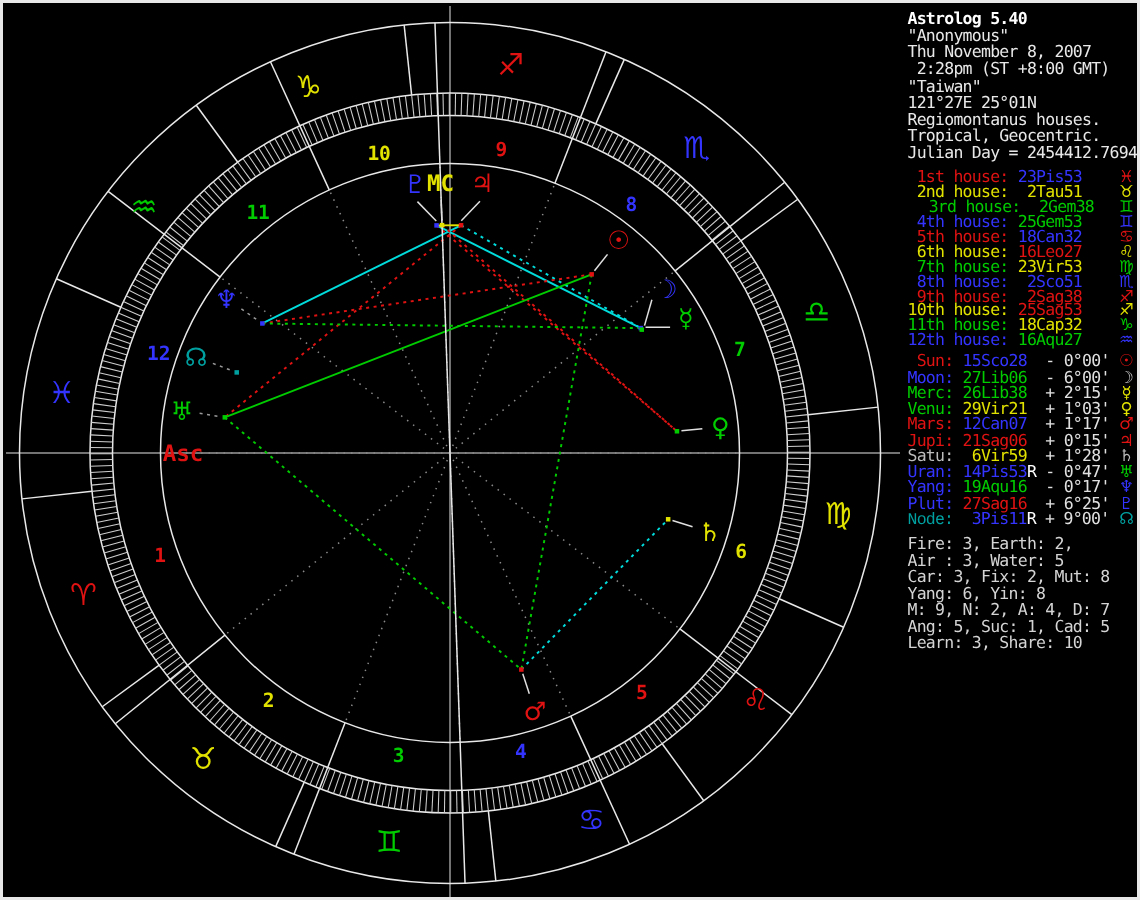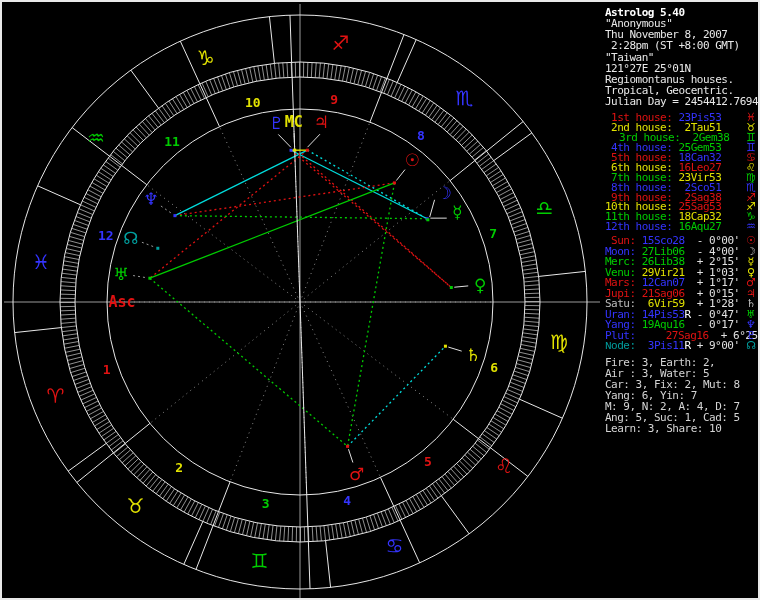--- a/index.html
+++ b/index.html
@@ -522,34 +522,34 @@
         <div class="row"><span style="color: rgb(226, 226, 0);"> 6th house:</span><span style="color: rgb(224, 18, 18);"> 16Leo27</span><span class="g" style="color: rgb(226, 226, 0);">♌</span></div>
         <div class="row"><span style="color: rgb(0, 204, 0);"> 7th house:</span><span style="color: rgb(226, 226, 0);"> 23Vir53</span><span class="g" style="color: rgb(0, 204, 0);">♍</span></div>
         <div class="row"><span style="color: rgb(52, 52, 255);"> 8th house:</span><span style="color: rgb(52, 52, 255);">  2Sco51</span><span class="g" style="color: rgb(52, 52, 255);">♏</span></div>
         <div class="row"><span style="color: rgb(224, 18, 18);"> 9th house:</span><span style="color: rgb(224, 18, 18);">  2Sag38</span><span class="g" style="color: rgb(224, 18, 18);">♐</span></div>
         <div class="row"><span style="color: rgb(226, 226, 0);">10th house:</span><span style="color: rgb(224, 18, 18);"> 25Sag53</span><span class="g" style="color: rgb(226, 226, 0);">♐</span></div>
         <div class="row"><span style="color: rgb(0, 204, 0);">11th house:</span><span style="color: rgb(226, 226, 0);"> 18Cap32</span><span class="g" style="color: rgb(0, 204, 0);">♑</span></div>
         <div class="row"><span style="color: rgb(52, 52, 255);">12th house:</span><span style="color: rgb(0, 204, 0);"> 16Aqu27</span><span class="g" style="color: rgb(52, 52, 255);">♒</span></div>
       </div>
     <div class="planets" id="planets">
         <div class="row"><span style="color: rgb(224, 18, 18);"> Sun:</span><span style="color: rgb(52, 52, 255);"> 15Sco28</span><span style="color: rgb(255, 255, 255);"> </span><span style="color: rgb(224, 224, 224);"> - 0°00'</span><span class="g" style="color: rgb(224, 18, 18);">☉</span></div>
-        <div class="row"><span style="color: rgb(52, 52, 255); text-align: right;">Moon:</span><span style="color: rgb(0, 204, 0);"> 27Lib06</span><span style="color: rgb(255, 255, 255);"> </span><span style="color: rgb(224, 224, 224);"> - 4°00'</span><span class="g" style="color: rgb(188, 188, 188);">☽</span></div>
+        <div class="row"><span style="color: rgb(52, 52, 255); text-align: right;">Moon:</span><span style="color: rgb(0, 204, 0);"> 27Lib06</span><span style="color: rgb(255, 255, 255);"> </span><span style="color: rgb(224, 224, 224);"> - 6°00'</span><span class="g" style="color: rgb(188, 188, 188);">☽</span></div>
         <div class="row"><span style="color: rgb(0, 204, 0);">Merc:</span><span style="color: rgb(0, 204, 0);"> 26Lib38</span><span style="color: rgb(255, 255, 255);"> </span><span style="color: rgb(224, 224, 224);"> + 2°15'</span><span class="g" style="color: rgb(226, 226, 0);">☿</span></div>
         <div class="row"><span style="color: rgb(0, 204, 0);">Venu:</span><span style="color: rgb(226, 226, 0);"> 29Vir21</span><span style="color: rgb(255, 255, 255);"> </span><span style="color: rgb(224, 224, 224);"> + 1°03'</span><span class="g" style="color: rgb(226, 226, 0);">♀</span></div>
         <div class="row"><span style="color: rgb(224, 18, 18);">Mars:</span><span style="color: rgb(52, 52, 255);"> 12Can07</span><span style="color: rgb(255, 255, 255);"> </span><span style="color: rgb(224, 224, 224);"> + 1°17'</span><span class="g" style="color: rgb(224, 18, 18);">♂</span></div>
         <div class="row"><span style="color: rgb(224, 18, 18);">Jupi:</span><span style="color: rgb(224, 18, 18);"> 21Sag06</span><span style="color: rgb(255, 255, 255);"> </span><span style="color: rgb(224, 224, 224);"> + 0°15'</span><span class="g" style="color: rgb(224, 18, 18);">♃</span></div>
         <div class="row"><span style="color: rgb(188, 188, 188);">Satu:</span><span style="color: rgb(226, 226, 0);">  6Vir59</span><span style="color: rgb(255, 255, 255);"> </span><span style="color: rgb(224, 224, 224);"> + 1°28'</span><span class="g" style="color: rgb(188, 188, 188);">♄</span></div>
         <div class="row"><span style="color: rgb(52, 52, 255);">Uran:</span><span style="color: rgb(52, 52, 255);"> 14Pis53</span><span style="color: rgb(255, 255, 255);">R</span><span style="color: rgb(224, 224, 224);"> - 0°47'</span><span class="g" style="color: rgb(0, 204, 0);">♅</span></div>
         <div class="row"><span style="color: rgb(52, 52, 255);">Yang:</span><span style="color: rgb(0, 204, 0);"> 19Aqu16</span><span style="color: rgb(255, 255, 255);"> </span><span style="color: rgb(224, 224, 224);"> - 0°17'</span><span class="g" style="color: rgb(52, 52, 255);">♆</span></div>
-        <div class="row"><span style="color: rgb(52, 52, 255);">Plut:</span><span style="color: rgb(224, 18, 18); margin-left: 24px;"> 27Sag16</span><span style="color: rgb(255, 255, 255);"> </span><span style="color: rgb(224, 224, 224); text-align: right;"> + 6°25'</span><span class="g" style="color: rgb(52, 52, 255);">♇</span></div>
+        <div class="row"><span style="color: rgb(52, 52, 255);">Plut:</span><span style="color: rgb(224, 18, 18);"> 27Sag16</span><span style="color: rgb(255, 255, 255);"> </span><span style="color: rgb(224, 224, 224); text-align: right;"> + 6°25'</span><span class="g" style="color: rgb(52, 52, 255);">♇</span></div>
         <div class="row"><span style="color: rgb(0, 160, 160); font-family: Liberation Mono, monospace;">Node:</span><span style="color: rgb(52, 52, 255);">  3Pis11</span><span style="color: rgb(255, 255, 255);">R</span><span style="color: rgb(224, 224, 224);"> + 9°00'</span><span class="g" style="color: rgb(0, 160, 160);">☊</span></div>
       </div>
     <div class="stats">
       <div class="ln">Fire: 3, Earth: 2,</div>
       <div class="ln">Air : 3, Water: 5</div>
       <div class="ln">Car: 3, Fix: 2, Mut: 8</div>
-      <div class="ln">Yang: 6, Yin: 7</div>
+      <div class="ln">Yang: 6, Yin: 8</div>
       <div class="ln">M: 9, N: 2, A: 4, D: 7</div>
       <div class="ln">Ang: 5, Suc: 1, Cad: 5</div>
       <div class="ln">Learn: 3, Share: 10</div>
     </div>
   </div>
 </div>
 
 </body></html>

